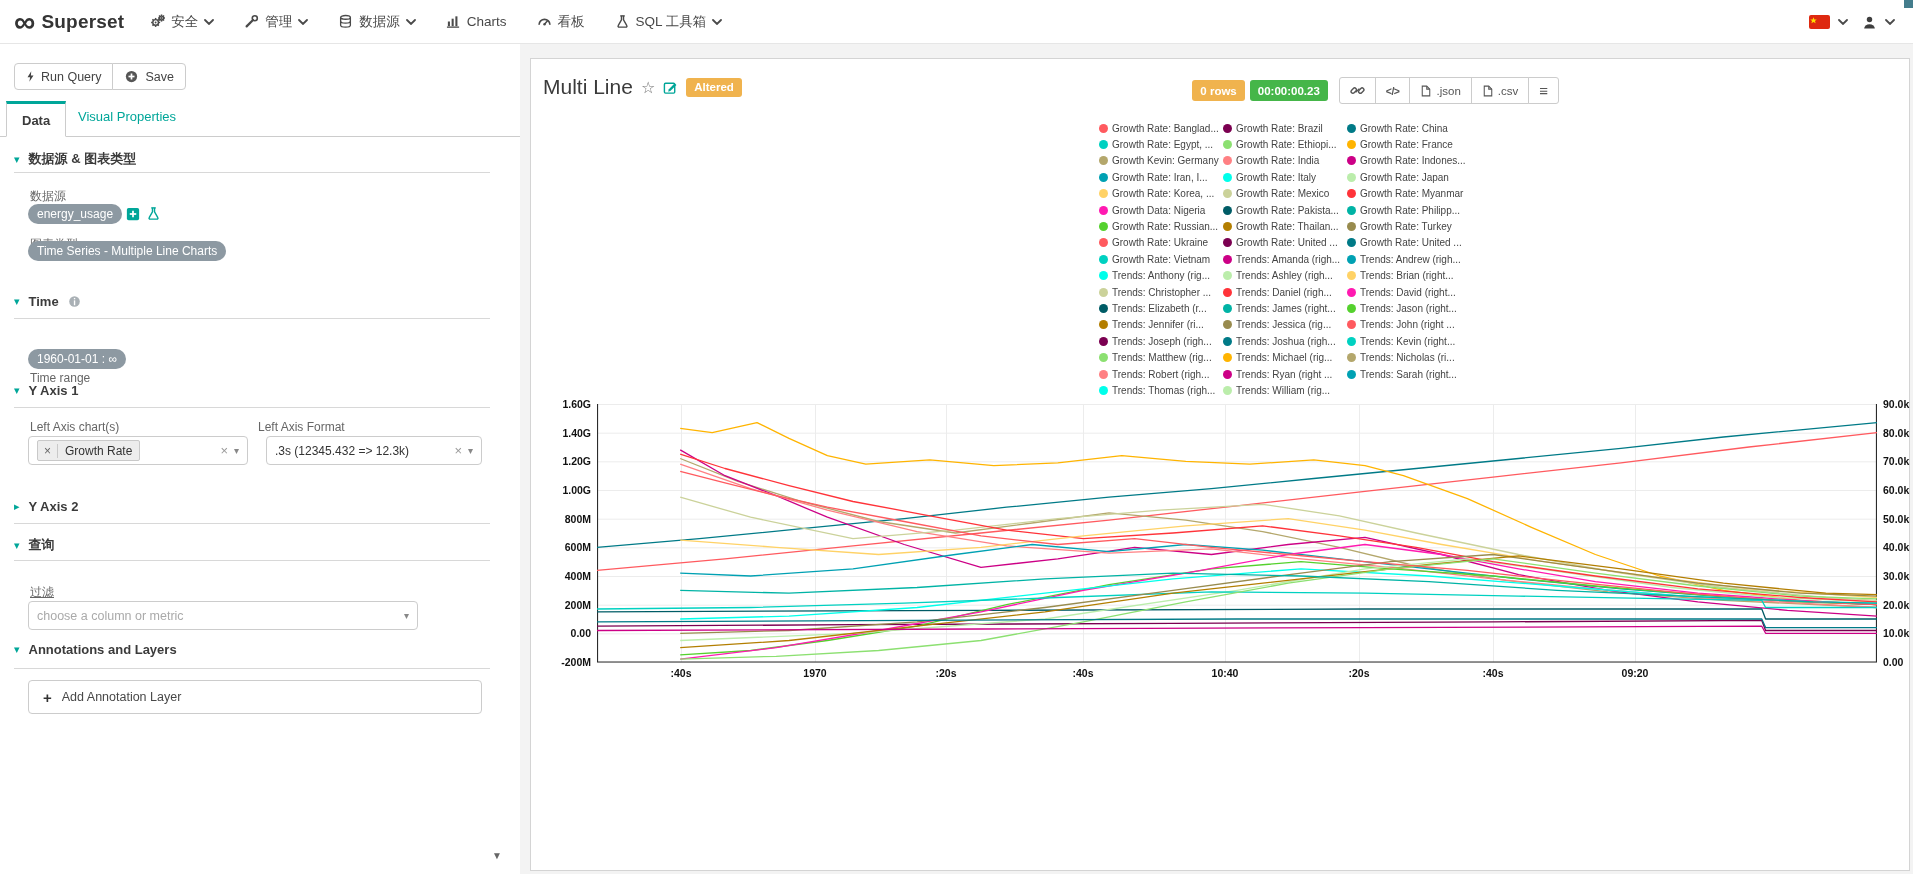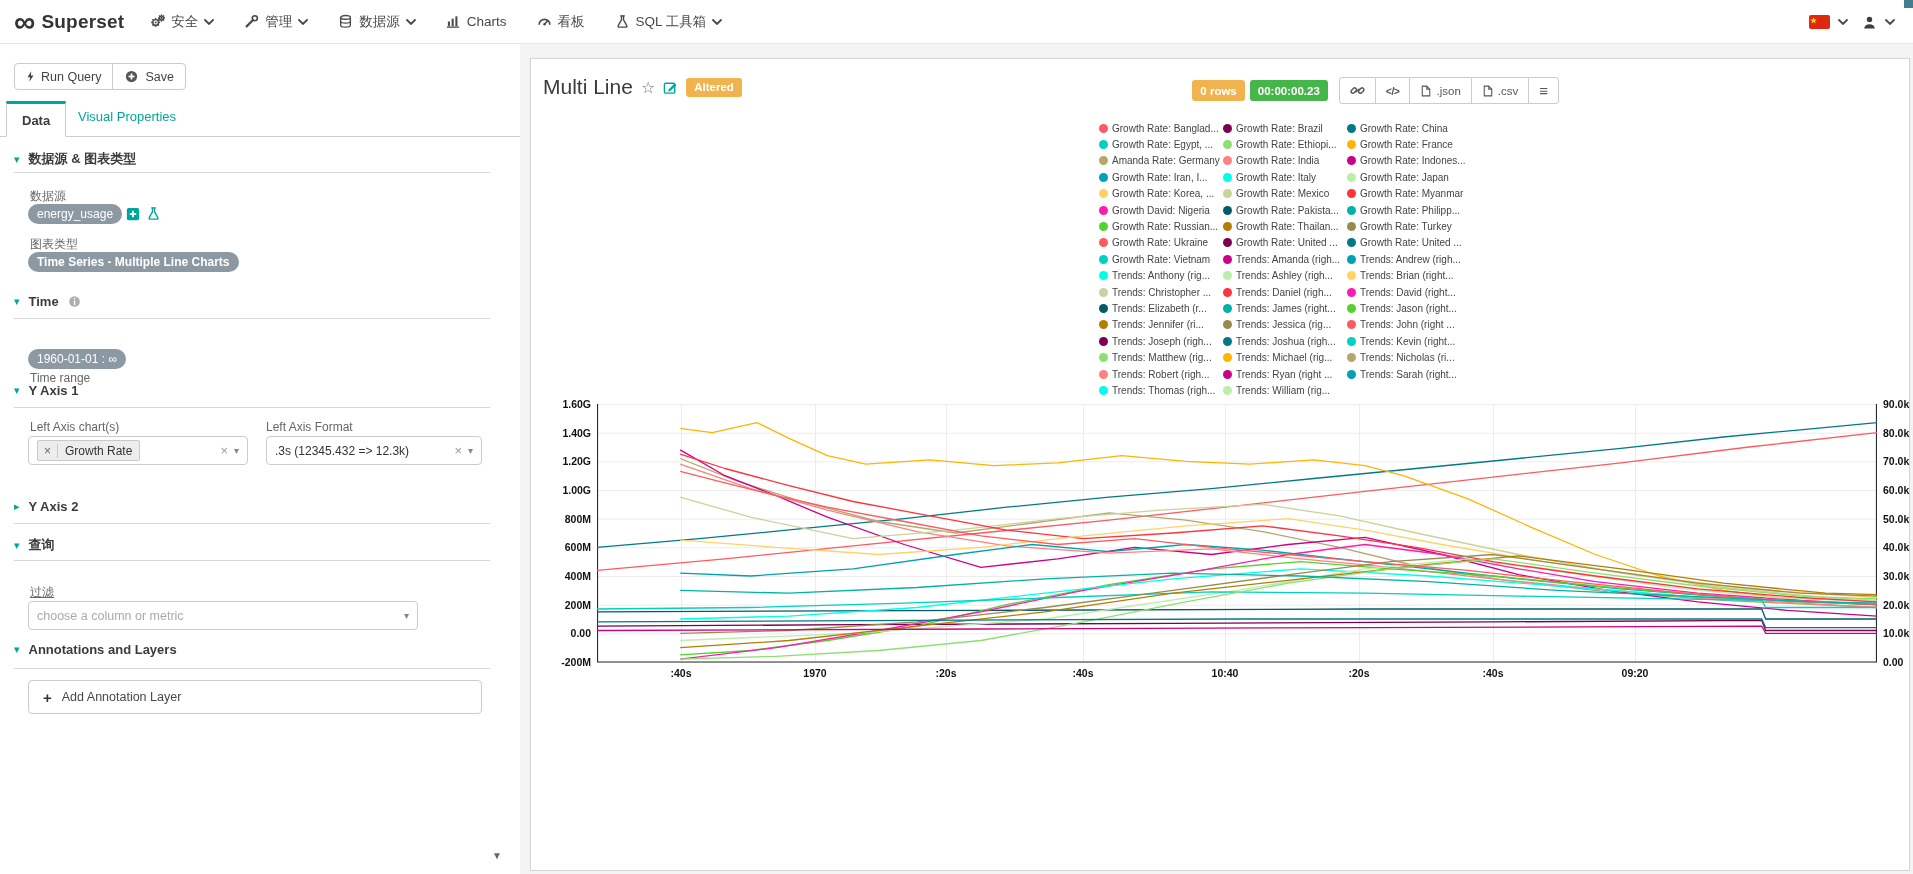--- a/index.html
+++ b/index.html
@@ -258,21 +258,21 @@
       </span>
     <span id="flask-teal-slot">
         <svg width="15" height="15" viewBox="0 0 16 16">
           <path d="M6.9 2 v4.2 L3.4 12.3 a1.1 1.1 0 0 0 1 1.7 h7.2 a1.1 1.1 0 0 0 1-1.7 L9.1 6.2 V2" fill="none" stroke="#00a699" stroke-width="1.5"></path>
           <line x1="5.6" y1="2" x2="10.4" y2="2" stroke="#00a699" stroke-width="1.5"></line>
         </svg>
       </span>
   </span>
 
   <div class="field-label" style="left:30px;top:192px;">图表类型</div>
-  <span class="pill" style="left:28px;top:208px;font-weight:bold;">Time Series - Multiple Line Charts</span>
+  <span class="pill" style="left:28px;top:197px;">Time Series - Multiple Line Charts</span>
 
   <div class="section-head" style="top:250px;">
     <span class="caret">▾</span>
     <span>Time</span>
     <span id="info-slot">
         <svg width="13" height="13" viewBox="0 0 16 16">
           <circle cx="8" cy="8" r="6.5" fill="#a9b0b5"></circle>
           <rect x="7.2" y="3.6" width="1.7" height="1.7" fill="#fff"></rect>
           <rect x="7.2" y="6.6" width="1.7" height="6" fill="#fff"></rect>
         </svg>
@@ -293,21 +293,21 @@
   <div class="select" style="left:28px;top:392px;width:220px;">
     <span class="chip">
       <span class="chip-x">×</span>
       <span class="chip-t">Growth Rate</span>
     </span>
     <span class="grow"></span>
     <span class="sel-x">×</span>
     <span class="sel-dd">▾</span>
   </div>
 
-  <div class="field-label" style="left:266px;top:376px;text-align:right;">Left Axis Format</div>
+  <div class="field-label" style="left:258px;top:376px;text-align:right;">Left Axis Format</div>
   <div class="select" style="left:266px;top:392px;width:216px;">
     <span class="sel-value">.3s (12345.432 =&gt; 12.3k)</span>
     <span class="grow"></span>
     <span class="sel-x">×</span>
     <span class="sel-dd">▾</span>
   </div>
 
   <div class="section-head" style="top:455px;">
     <span class="caret">▸</span>
     <span>Y Axis 2</span>
@@ -414,21 +414,21 @@
       <div class="legend-item">
         <span class="legend-dot" style="background: rgb(140, 224, 113);"></span>
         <span>Growth Rate: Ethiopi...</span>
       </div>
       <div class="legend-item">
         <span class="legend-dot" style="background: rgb(255, 180, 0);"></span>
         <span>Growth Rate: France</span>
       </div>
       <div class="legend-item">
         <span class="legend-dot" style="background: rgb(180, 167, 108);"></span>
-        <span>Amanda Rate: Germany</span>
+        <span>Growth Kevin: Germany</span>
       </div>
       <div class="legend-item">
         <span class="legend-dot" style="background: rgb(255, 128, 131);"></span>
         <span>Growth Rate: India</span>
       </div>
       <div class="legend-item">
         <span class="legend-dot" style="background: rgb(204, 0, 134);"></span>
         <span>Growth Rate: Indones...</span>
       </div>
       <div class="legend-item">
@@ -450,21 +450,21 @@
       <div class="legend-item">
         <span class="legend-dot" style="background: rgb(203, 210, 154);"></span>
         <span>Growth Rate: Mexico</span>
       </div>
       <div class="legend-item">
         <span class="legend-dot" style="background: rgb(255, 51, 57);"></span>
         <span>Growth Rate: Myanmar</span>
       </div>
       <div class="legend-item">
         <span class="legend-dot" style="background: rgb(255, 26, 177);"></span>
-        <span>Growth David: Nigeria</span>
+        <span>Growth Data: Nigeria</span>
       </div>
       <div class="legend-item">
         <span class="legend-dot" style="background: rgb(0, 92, 102);"></span>
         <span>Growth Rate: Pakista...</span>
       </div>
       <div class="legend-item">
         <span class="legend-dot" style="background: rgb(0, 179, 165);"></span>
         <span>Growth Rate: Philipp...</span>
       </div>
       <div class="legend-item">

